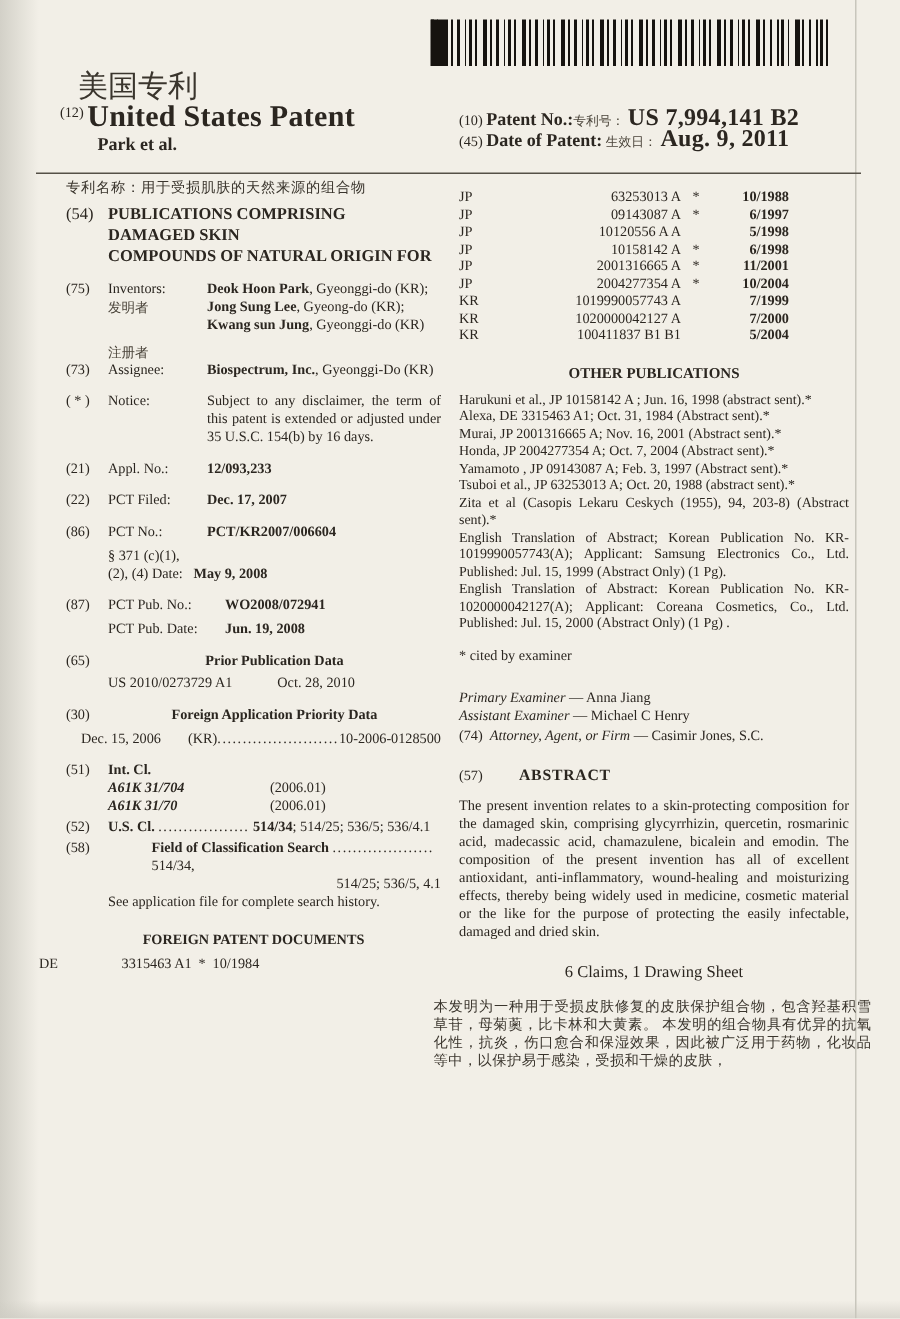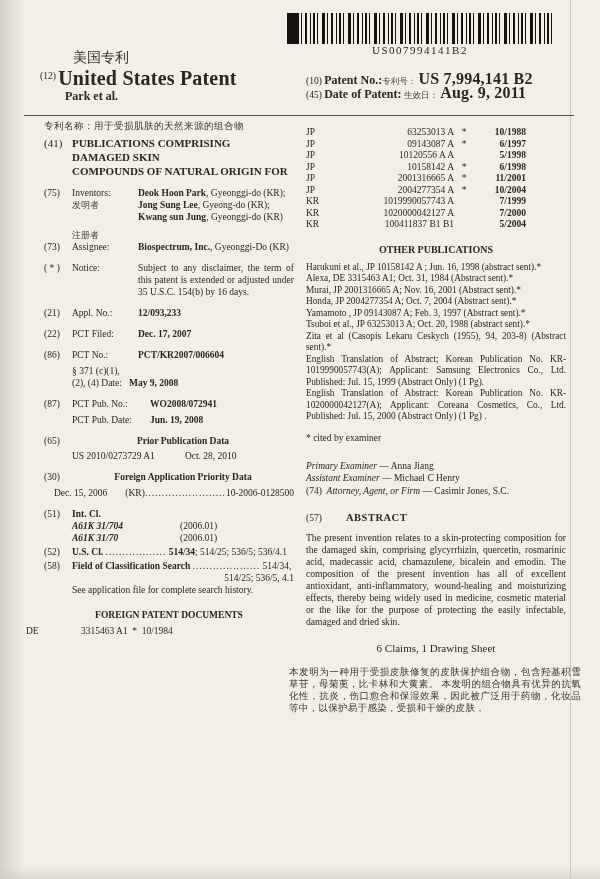--- a/index.html
+++ b/index.html
@@ -27,21 +27,21 @@
         #16130f 0 2px, transparent 2px 4px,
         #16130f 4px 5px, transparent 5px 9px,
         #16130f 9px 12px, transparent 12px 14px,
         #16130f 14px 15px, transparent 15px 18px,
         #16130f 18px 20px, transparent 20px 23px,
         #16130f 23px 24px, transparent 24px 26px);
   }
   .barcode-text{font-size:11px;letter-spacing:1.5px;margin-top:0px;color:#2b2620;}
 
   
-  .cn-stamp{position:absolute;left:73px;top:52px;font-size:14px;color:#3a352d;}
+  .cn-stamp{position:absolute;left:52px;top:52px;font-size:20px;color:#3a352d;}
   .hdr-left{position:absolute;left:40px;top:70px;width:260px;}
   .hdr-num{font-size:9.5px;vertical-align:6px;}
   .hdr-title{font-size:20px;font-weight:bold;letter-spacing:.2px;}
   .hdr-authors{font-size:12px;font-weight:bold;margin-left:25px;margin-top:2px;}
   .hdr-right{position:absolute;left:306px;top:73px;width:270px;}
   .hdr-right .row1,.hdr-right .row2{white-space:nowrap;}
   .hr-num{font-size:9.5px;}
   .hr-lbl{font-size:12px;font-weight:bold;}
   .hr-cn{font-size:8.5px;color:#4a443a;}
   .hr-val{font-size:16px;font-weight:bold;letter-spacing:.2px;}
@@ -88,21 +88,20 @@
 </head>
 <body>
 
 <div class="page">
   <div class="edge-left"></div>
   <div class="edge-bottom"></div>
   <div class="edge-line"></div>
 
   <div class="barcode-wrap">
     <div class="barcode"></div>
-    <div class="barcode-text">US007994141B2</div>
   </div>
 
   <div class="cn-stamp">美国专利</div>
 
   <div class="hdr-left">
     <div>
       <span class="hdr-num">(12)</span>
       <span class="hdr-title">United States Patent</span>
     </div>
     <div class="hdr-authors">Park et al.</div>
@@ -123,21 +122,21 @@
   </div>
 
   <div class="rule"></div>
 
   <div class="cols">
 
     <div class="col-left">
       <div class="title-cn">专利名称：用于受损肌肤的天然来源的组合物</div>
 
       <div class="row title54">
-        <span class="n" style="font-weight:normal;">(41)</span>
+        <span class="n" style="font-weight:normal;">(54)</span>
         <span class="val">
           <div>PUBLICATIONS COMPRISING</div>
           <div>DAMAGED SKIN</div>
           <div>COMPOUNDS OF NATURAL ORIGIN FOR</div>
         </span>
       </div>
 
       <div class="row sec">
         <span class="n">(75)</span>
         <span class="lbl">
@@ -239,21 +238,21 @@
         <span class="n"></span>
         <span class="bi" style="width:108px;">A61K 31/70</span>
         <span>(2006.01)</span>
       </div>
 
       <div class="row" style="margin-top:2px;">
         <span class="n">(52)</span>
         <span class="val"><span class="b">U.S. Cl.</span> <span class="dots">..................</span> <span class="b">514/34</span><span>; 514/25; 536/5; 536/4.1</span></span>
       </div>
 
-      <div class="row" style="margin-top:2px;">
+      <div class="row" style="margin-top:2px;gap:29px;">
         <span class="n">(58)</span>
         <span class="val"><span class="b">Field of Classification Search</span> <span class="dots">....................</span> <span>514/34,</span></span>
       </div>
       <div class="row">
         <span class="val" style="text-align:right;">514/25;  536/5, 4.1</span>
       </div>
       <div class="row">
         <span class="n"></span>
         <span class="val">See application file for complete search history.</span>
       </div>

